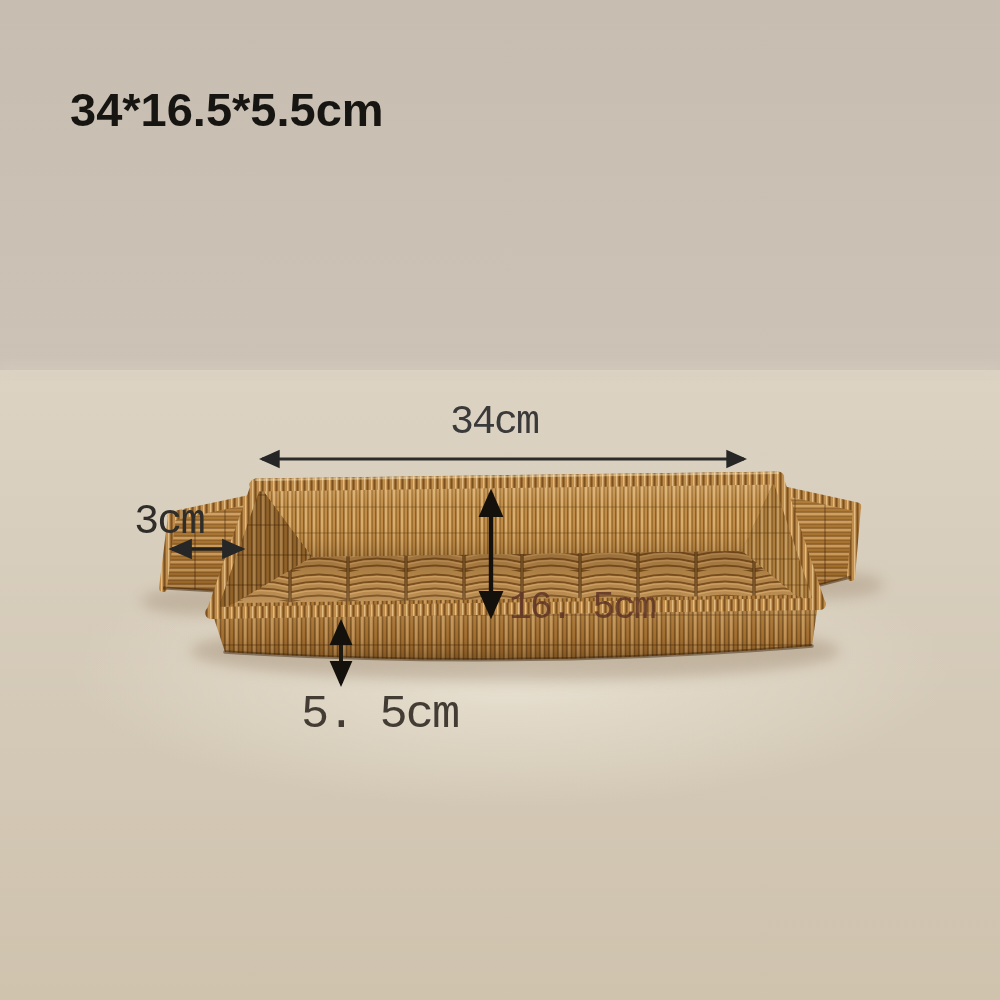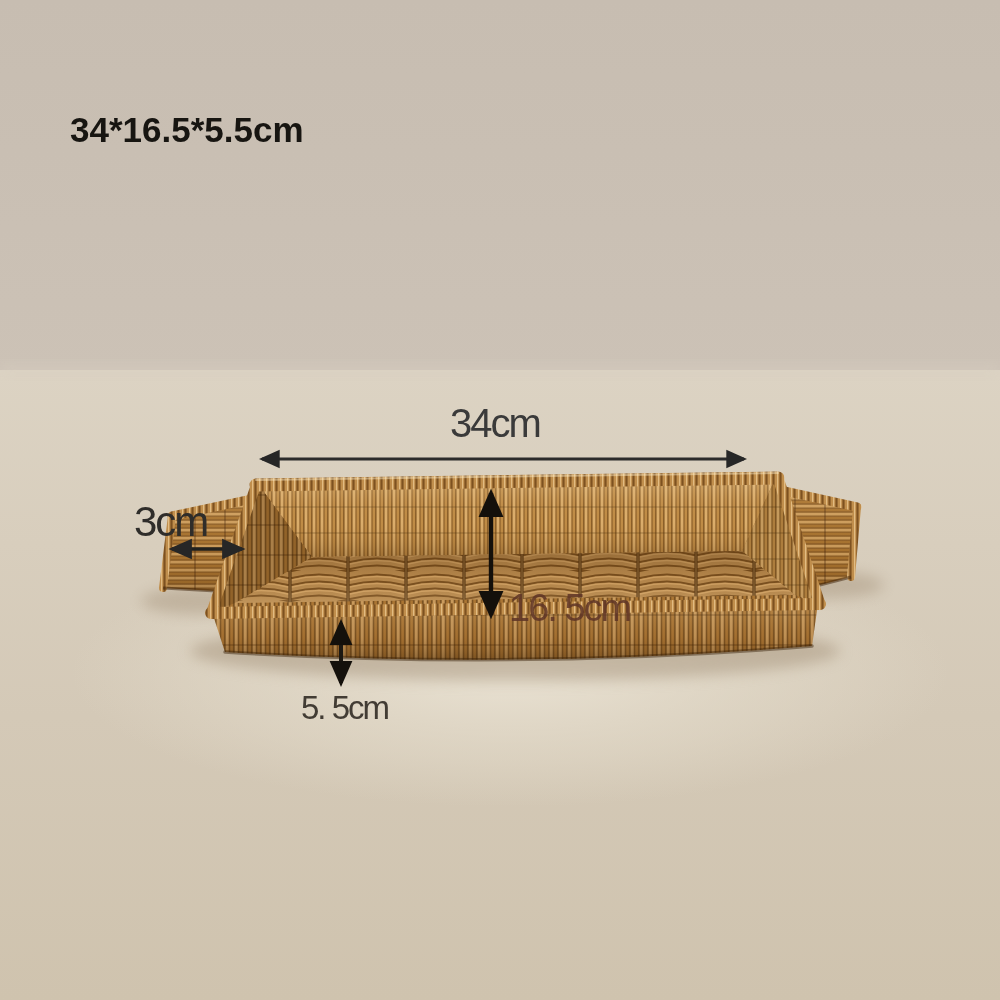--- a/index.html
+++ b/index.html
@@ -1,26 +1,26 @@
 <!DOCTYPE html>
 <html><head>
 <meta charset="utf-8">
 <style>
   html,body{margin:0;padding:0;}
   body{width:1000px;height:1000px;overflow:hidden;position:relative;background:#c9bfb2;
        font-family:"Liberation Sans", sans-serif;}
   .scene{position:absolute;inset:0;width:1000px;height:1000px;}
   .label{position:absolute;white-space:pre;line-height:1;}
-  .title{left:70px;top:112px;font-size:35px;font-weight:bold;color:#171511;
+  .title{left:70px;top:86px;font-size:47px;font-weight:bold;color:#171511;
          font-family:"Liberation Sans", sans-serif;letter-spacing:0px;}
-  .dim{font-family:Liberation Sans, sans-serif;letter-spacing:-2px;}
+  .dim{font-family:Liberation Mono, monospace;letter-spacing:-2px;}
   .dim-width{left:450px;top:403px;font-size:40px;color:#3a3a3a;}
   .dim-handle{left:134px;top:501px;font-size:42px;color:#2f2d2a;}
   .dim-depth{left:509px;top:541px;font-size:38px;color:#5f3526;opacity:.85;margin-top:48px;}
-  .dim-height{left:301px;top:691px;font-size:33px;color:#423c34;}
+  .dim-height{left:301px;top:691px;font-size:47px;color:#423c34;}
 </style>
 </head>
 <body>
 
 <svg class="scene" viewBox="0 0 1000 1000" xmlns="http://www.w3.org/2000/svg">
   <defs>
     <linearGradient id="bgTop" x1="0" y1="0" x2="0" y2="1">
       <stop offset="0" stop-color="#c7bdb1"></stop>
       <stop offset="1" stop-color="#ccc2b6"></stop>
     </linearGradient>

